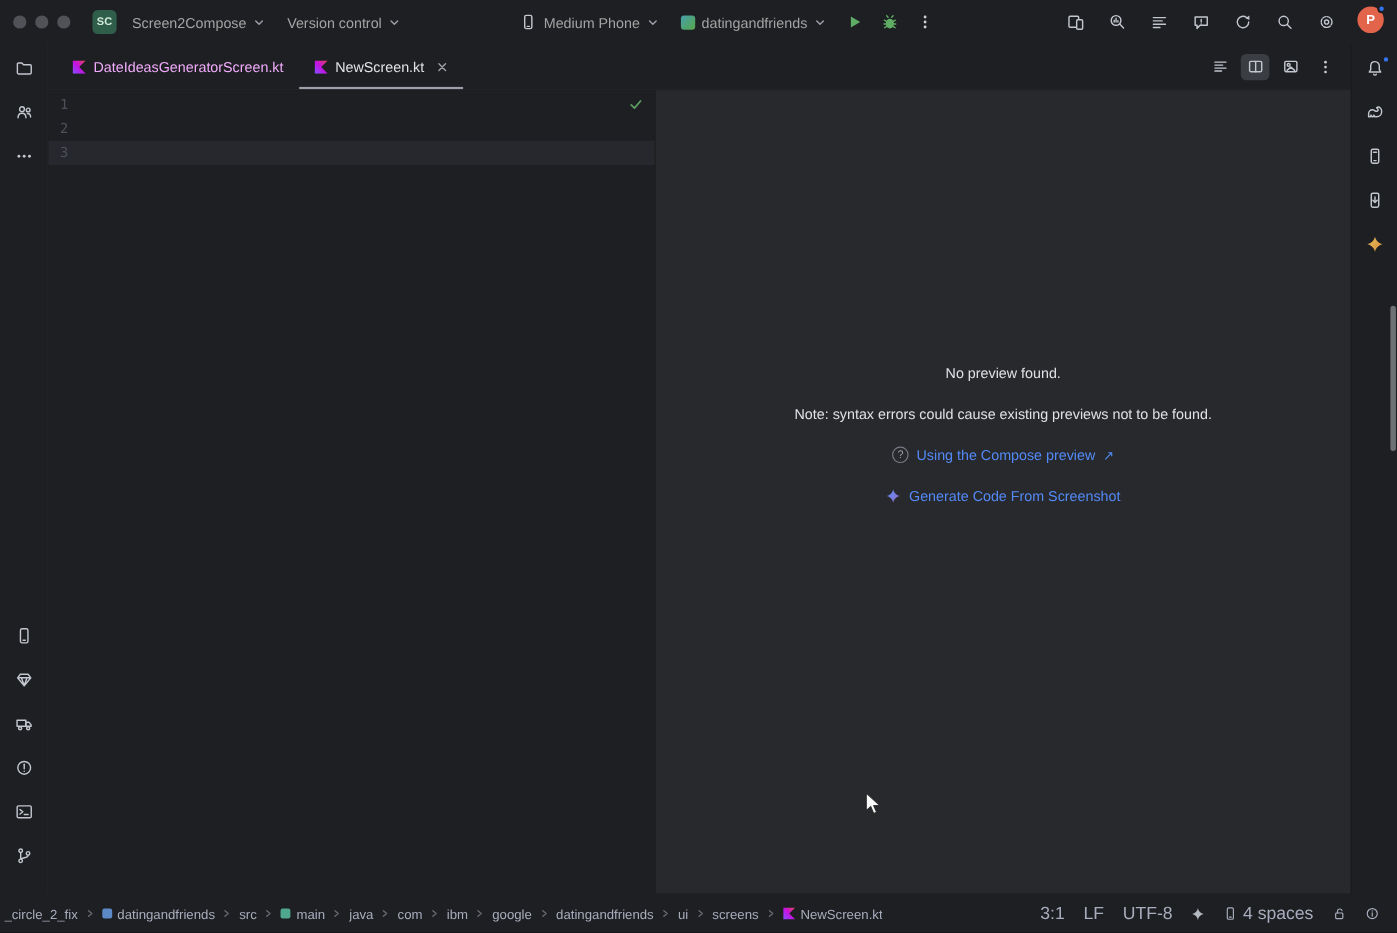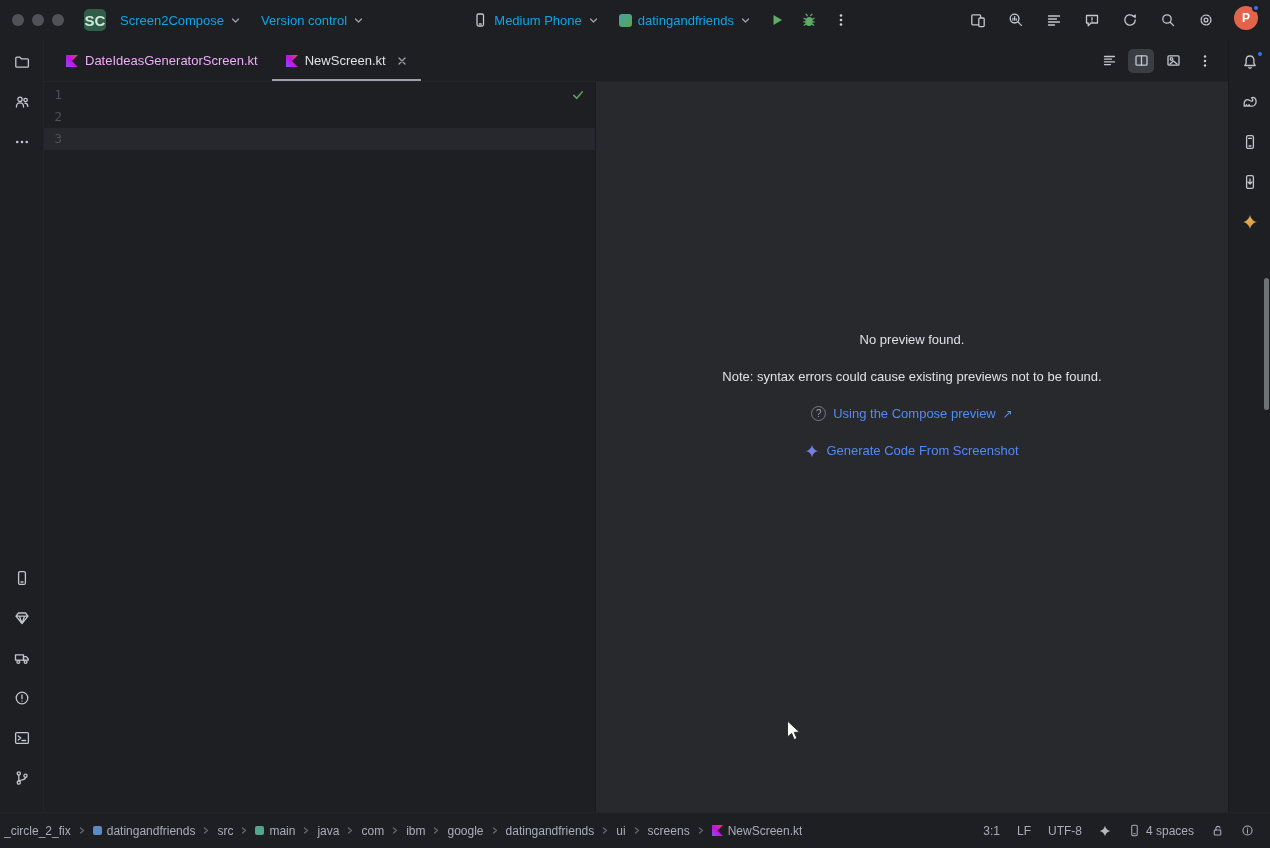--- a/index.html
+++ b/index.html
@@ -11,23 +11,23 @@
     color: #CED0D6; font-size: 13px;
     -webkit-font-smoothing: antialiased;
   }
   svg.ic { fill: none; stroke: #C2C6CE; stroke-width: 1.3; stroke-linecap: round; stroke-linejoin: round; display:block; }
 
   
   .titlebar { height: 40px; display: flex; align-items: center; padding: 0 12px; gap: 4px; }
   .traffic { display: flex; gap: 8px; margin-right: 16px; }
   .tl { width: 12px; height: 12px; border-radius: 50%; background: #505258; }
   .proj-badge { width: 22px; height: 22px; border-radius: 5px; background: #2F5E4B; color:#D3E9D8;
-    font-size: 15px; font-weight: bold; display:flex; align-items:center; justify-content:center; margin-right: 2px; }
+    font-size: 10px; font-weight: bold; display:flex; align-items:center; justify-content:center; margin-right: 2px; }
   .tb-widget { display:flex; align-items:center; gap:6px; padding: 5px 8px; border-radius: 6px;
-    background: transparent; border: none; color:#0ea5e9; font-size: 13px; font-family: inherit; }
+    background: transparent; border: none; color:#a3a3a3; font-size: 13px; font-family: inherit; }
   .tb-widget .lbl { white-space: nowrap; }
   .spacer1 { flex: 1; } .spacer2 { flex: 1.2; }
   .tb-center, .tb-right { display:flex; gap: 4px; }
   .tb-right { gap: 10px; }
   .runcfg-ic { width: 13px; height: 13px; border-radius: 3px; background: linear-gradient(135deg,#46A0AC,#57A64A); }
   .icon-btn { width: 28px; height: 28px; display:flex; align-items:center; justify-content:center; border-radius: 6px; background: transparent; border:none; }
   .avatar { width: 24px; height: 24px; border-radius: 50%; background:#E2654B; color:#fff; font-size:12px; font-weight:700;
     display:flex; align-items:center; justify-content:center; position: relative; margin-left: 4px; }
   .avatar .dot, .bell-dot { position:absolute; top:-2px; right:-2px; width:8px; height:8px; border-radius:50%; background:#3574F0; border:2px solid #1E1F22; }
 
@@ -71,21 +71,21 @@
   .ext-arrow { font-size: 12px; }
 
   
   .statusbar { height: 36px; display:flex; align-items:center; padding: 0 16px 0 4px;
     font-size: 12px; color:#A8ADBD; border-top: 1px solid #232428; background:#1E1F22; }
   .crumbs { display:flex; align-items:center; gap: 7px; min-width:0; overflow:hidden; }
   .crumb { white-space: nowrap; display:flex; align-items:center; gap:5px; }
   .mod-ic { width: 9px; height: 9px; border-radius: 2px; display:inline-block; }
   .mod-blue { background:#5B8AC7; } .mod-teal { background:#4FA88C; }
   .sb-right { display:flex; align-items:center; gap: 17px; margin-left:auto; }
-  .sb-item { display:flex; align-items:center; gap: 5px; white-space:nowrap; background:transparent; border:none; color:#A8ADBD; font-size:12px; font-family:inherit; }
+  .sb-item { display:flex; align-items:center; gap: 5px; white-space:nowrap; background:transparent; border:none; color:#A8ADBD; font-size:16px; font-family:inherit; }
 
   
   .mouse-cursor { position:absolute; left: 786px; top: 720px; z-index: 50; pointer-events:none; }
   .edge-scroll { position:absolute; right: 1px; top: 278px; width: 5px; height: 132px; border-radius: 3px; background: rgba(210,214,220,.45); z-index: 40; }
 </style>
 </head>
 <body>
 
 <svg width="0" height="0" style="position:absolute">
   <defs>

